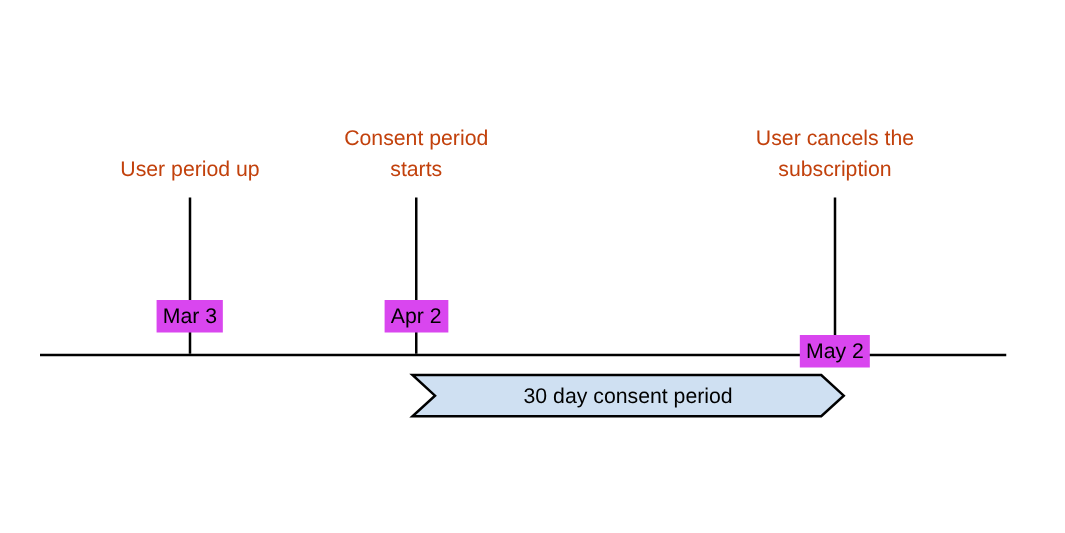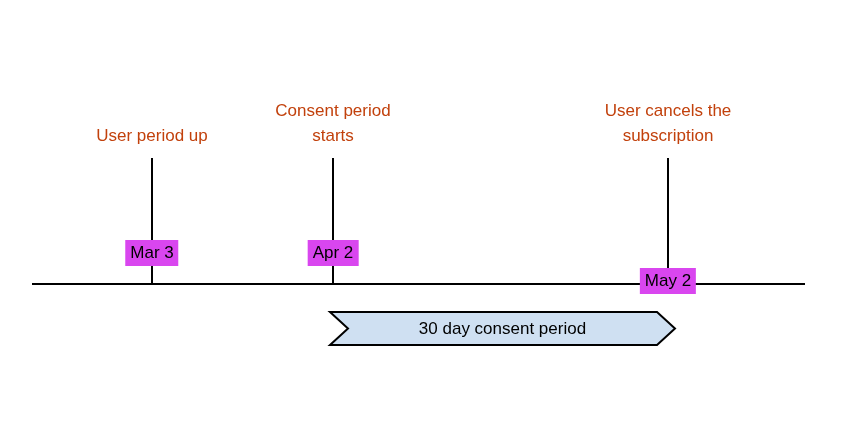--- a/index.html
+++ b/index.html
@@ -66,21 +66,21 @@
     white-space: nowrap;
   }
 
   
   .event.one-line .event-label { padding-top: 25px; }
 
   
   .banner {
     position: absolute;
     left: 330px;
-    top: 312px;
+    top: 300px;
     width: 345px;
     height: 33px;
   }
   .banner svg {
     display: block;
     width: 100%;
     height: 100%;
     overflow: visible;
   }
   .banner-text {

